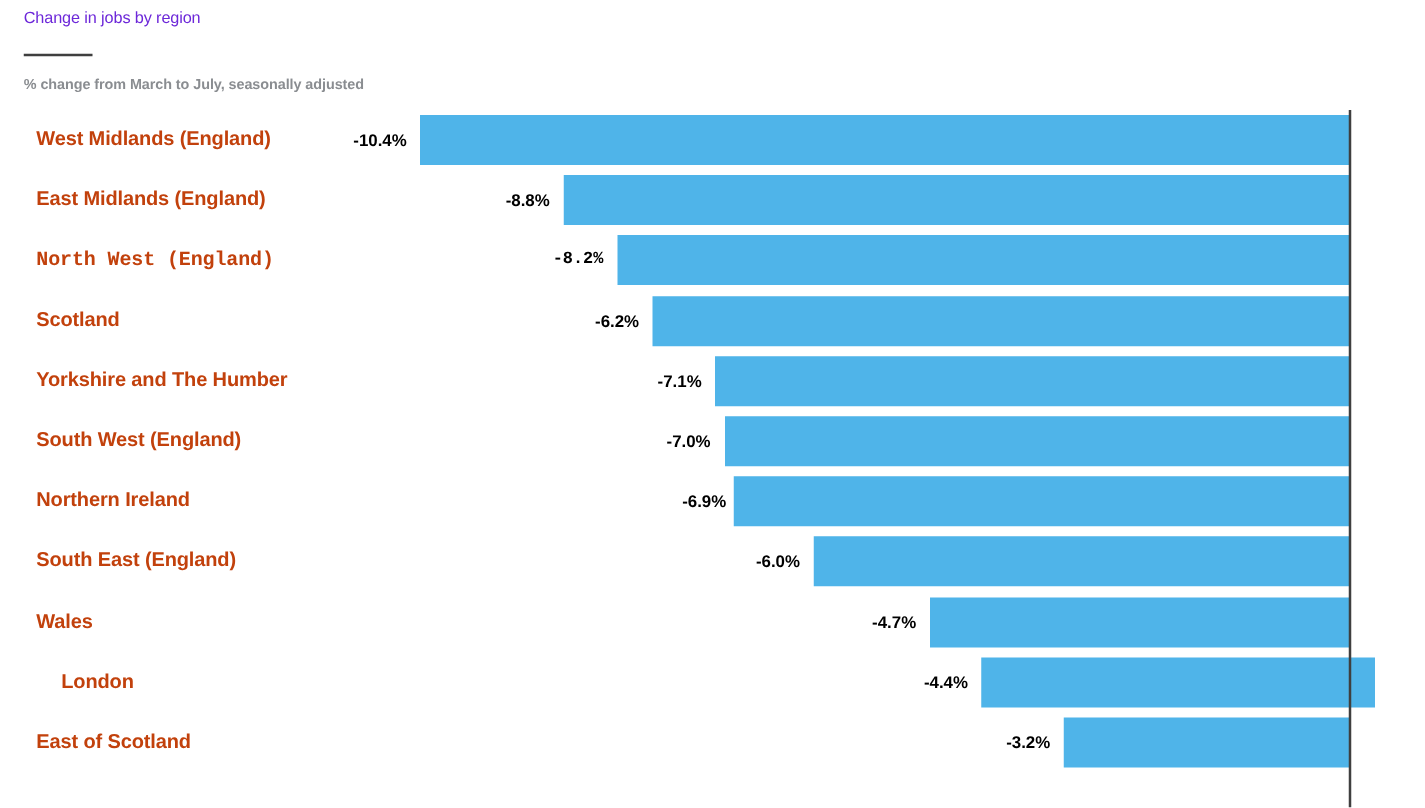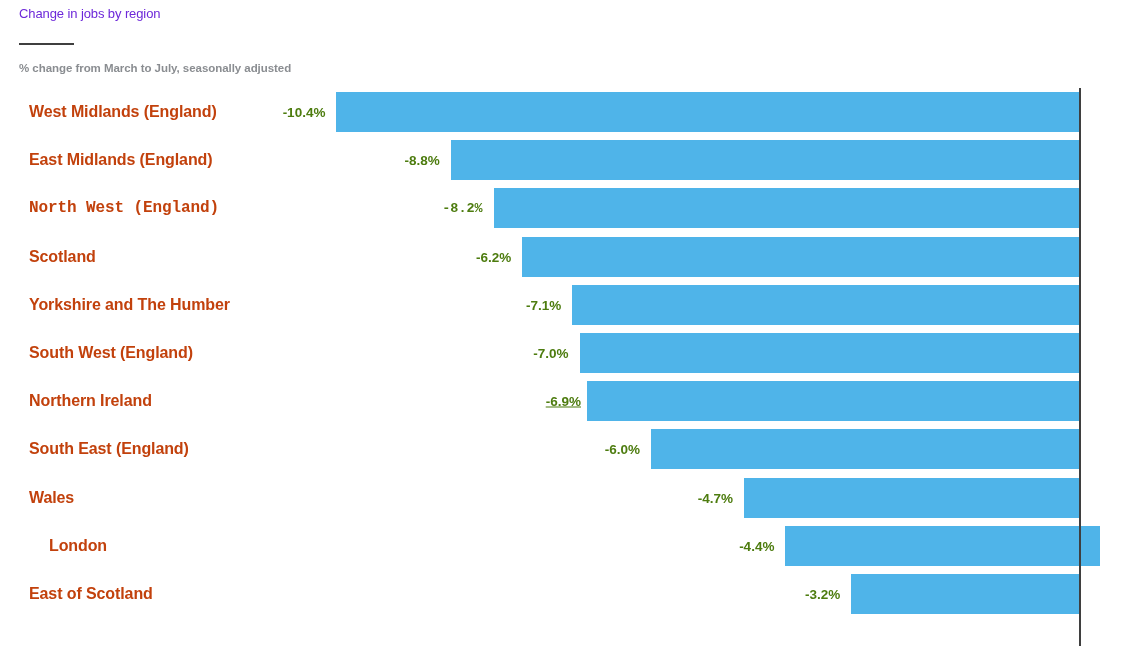--- a/index.html
+++ b/index.html
@@ -84,21 +84,21 @@
     color: #c2410c;
     letter-spacing: -0.1px;
     white-space: nowrap;
   }
   .val-label {
     position: absolute;
     top: 50%;
     transform: translateY(-50%);
     font-size: 13.5px;
     font-weight: bold;
-    color: #4d7c0f;
+    color: #000000;
     text-align: right;
     white-space: nowrap;
   }
   .bar {
     position: absolute;
     top: 50%;
     transform: translateY(-50%);
     height: 40px;
     background: #4fb4e9;
   }
@@ -139,21 +139,21 @@
         <div class="val-label" style="right: 578.65px;">-7.1%</div>
         <div class="bar" style="left: 572.35px; width: 507.65px; background: rgb(79, 180, 233);"></div>
       </div>
       <div class="row" style="top: 241px;">
         <div class="cat-label">South West (England)</div>
         <div class="val-label" style="right: 571.5px;">-7.0%</div>
         <div class="bar" style="left: 579.5px; width: 500.5px; background: rgb(79, 180, 233);"></div>
       </div>
       <div class="row" style="top: 289.2px;">
         <div class="cat-label">Northern Ireland</div>
-        <div class="val-label" style="right: 559px; text-decoration: underline;">-6.9%</div>
+        <div class="val-label" style="right: 559px;">-6.9%</div>
         <div class="bar" style="left: 586.65px; width: 493.35px; background: rgb(79, 180, 233);"></div>
       </div>
       <div class="row" style="top: 337.4px;">
         <div class="cat-label">South East (England)</div>
         <div class="val-label" style="right: 500px;">-6.0%</div>
         <div class="bar" style="left: 651px; width: 429px; background: rgb(79, 180, 233);"></div>
       </div>
       <div class="row" style="top: 385.6px;">
         <div class="cat-label">Wales</div>
         <div class="val-label" style="right: 407.05px;">-4.7%</div>

